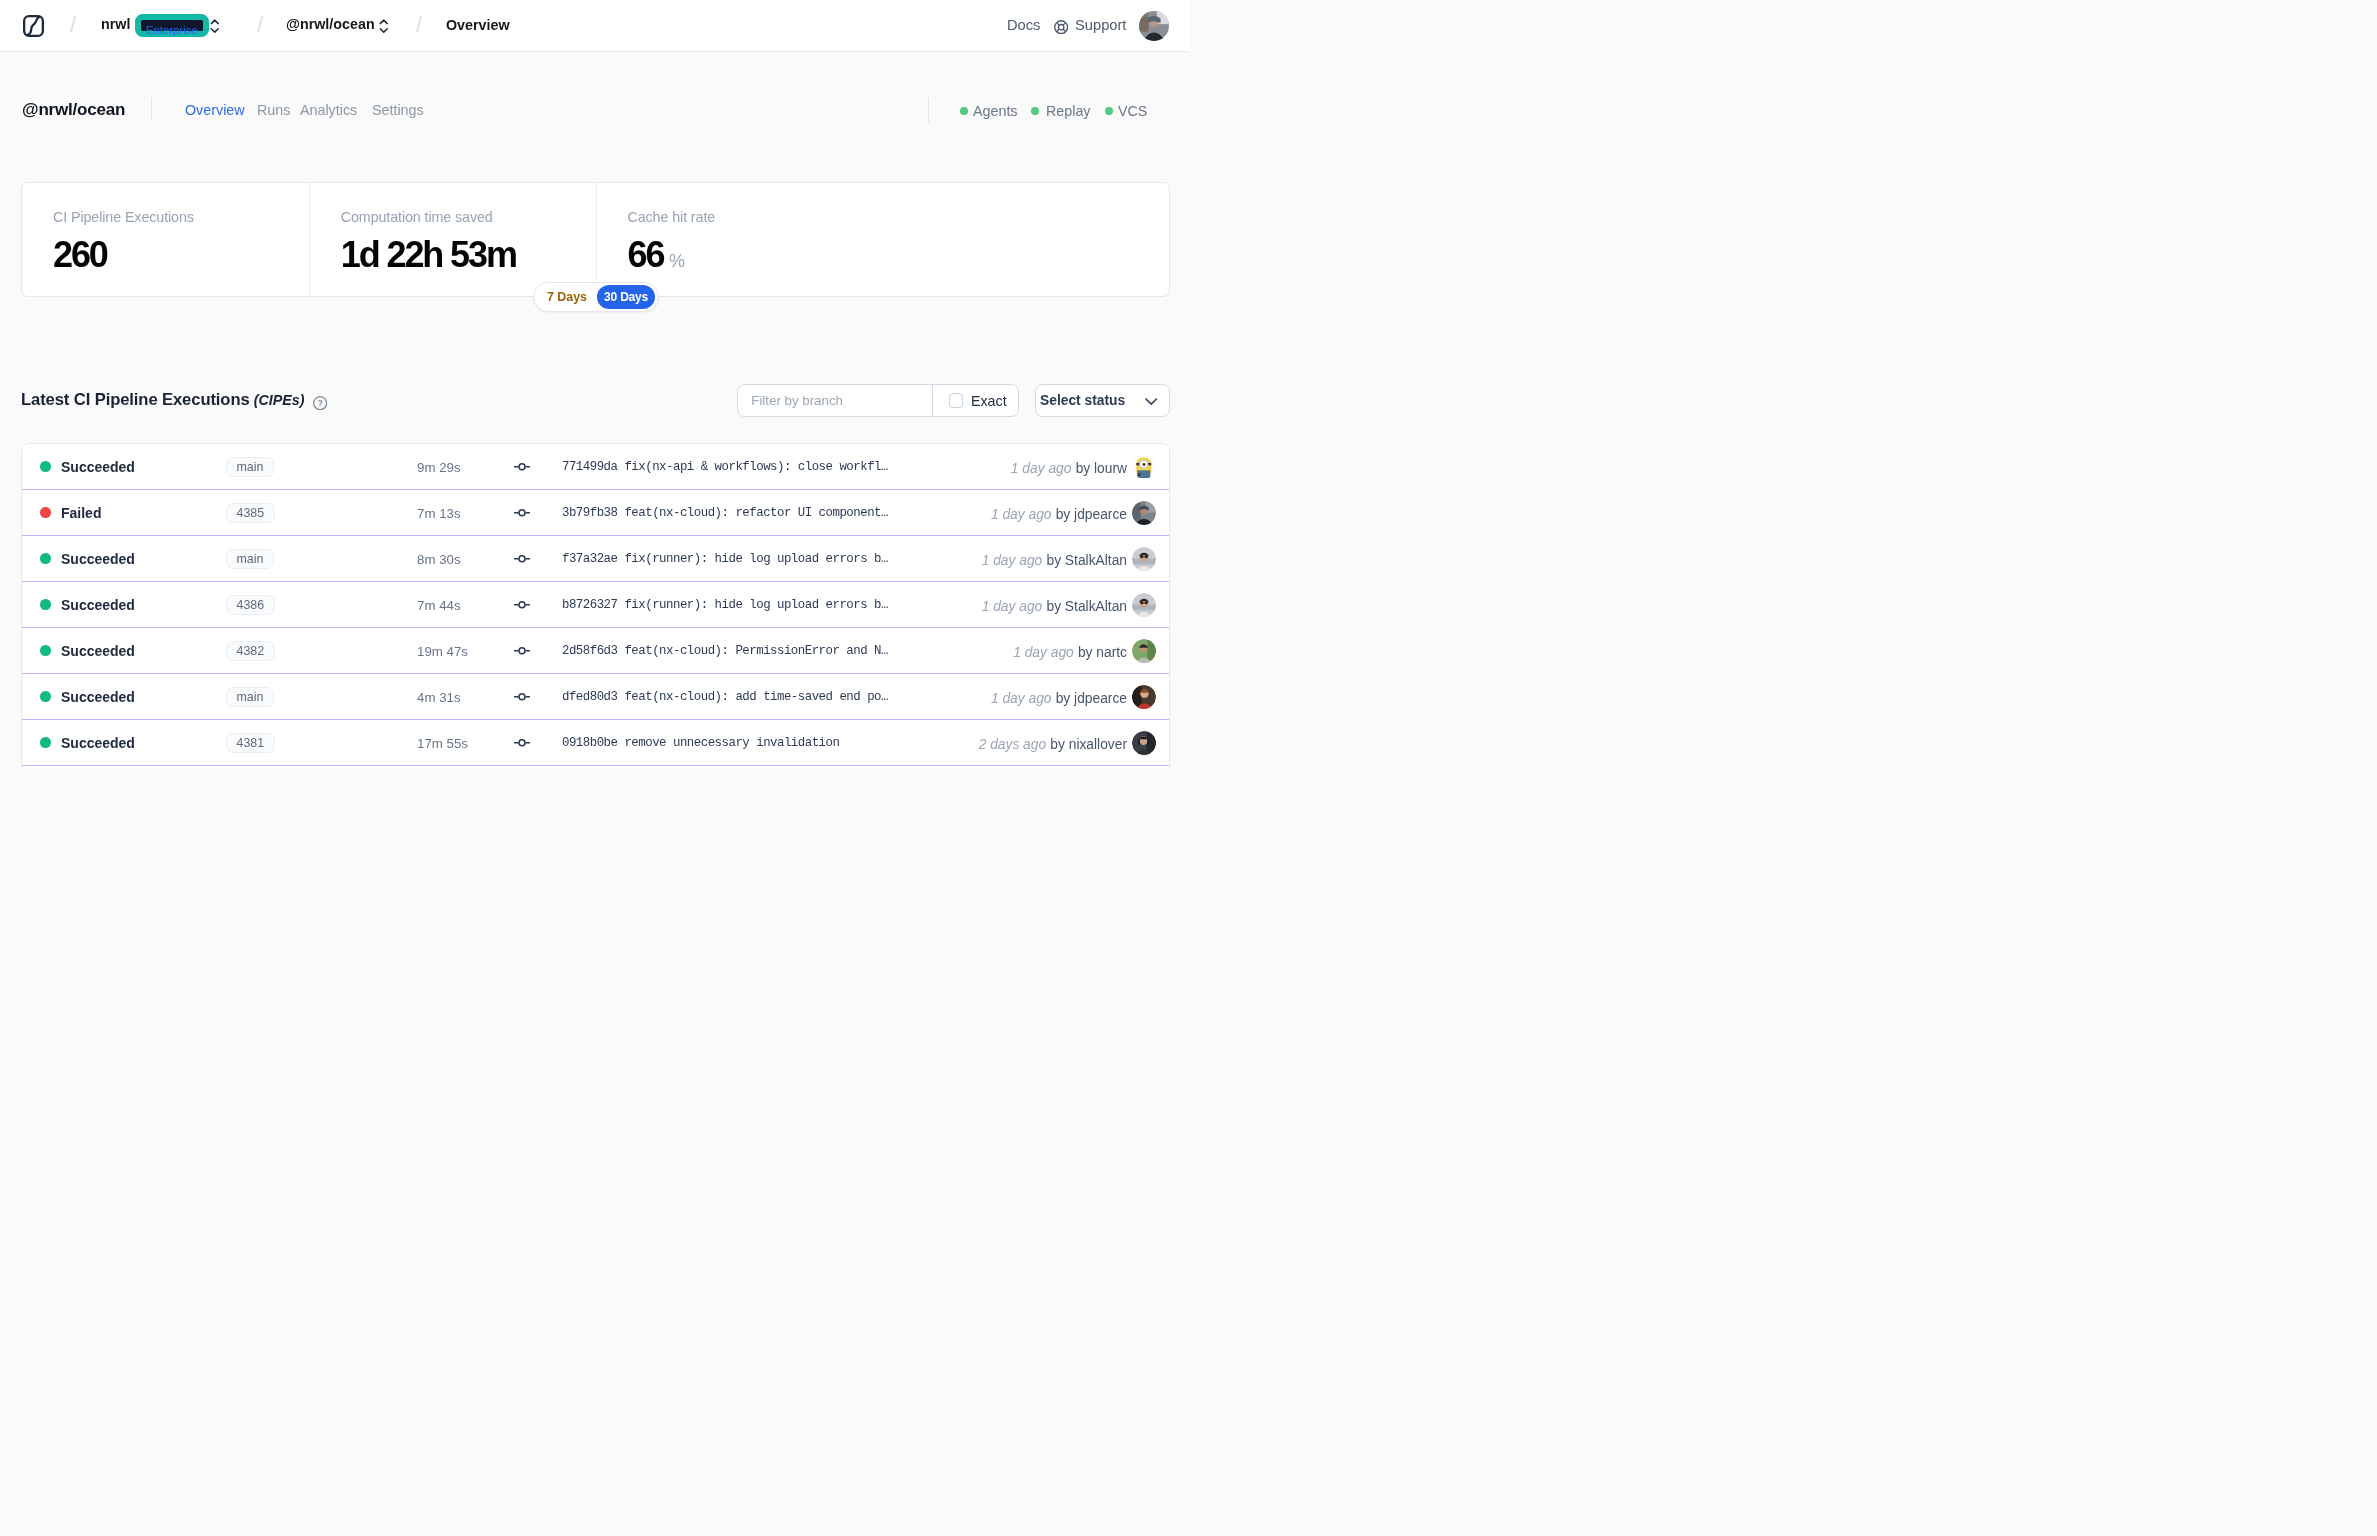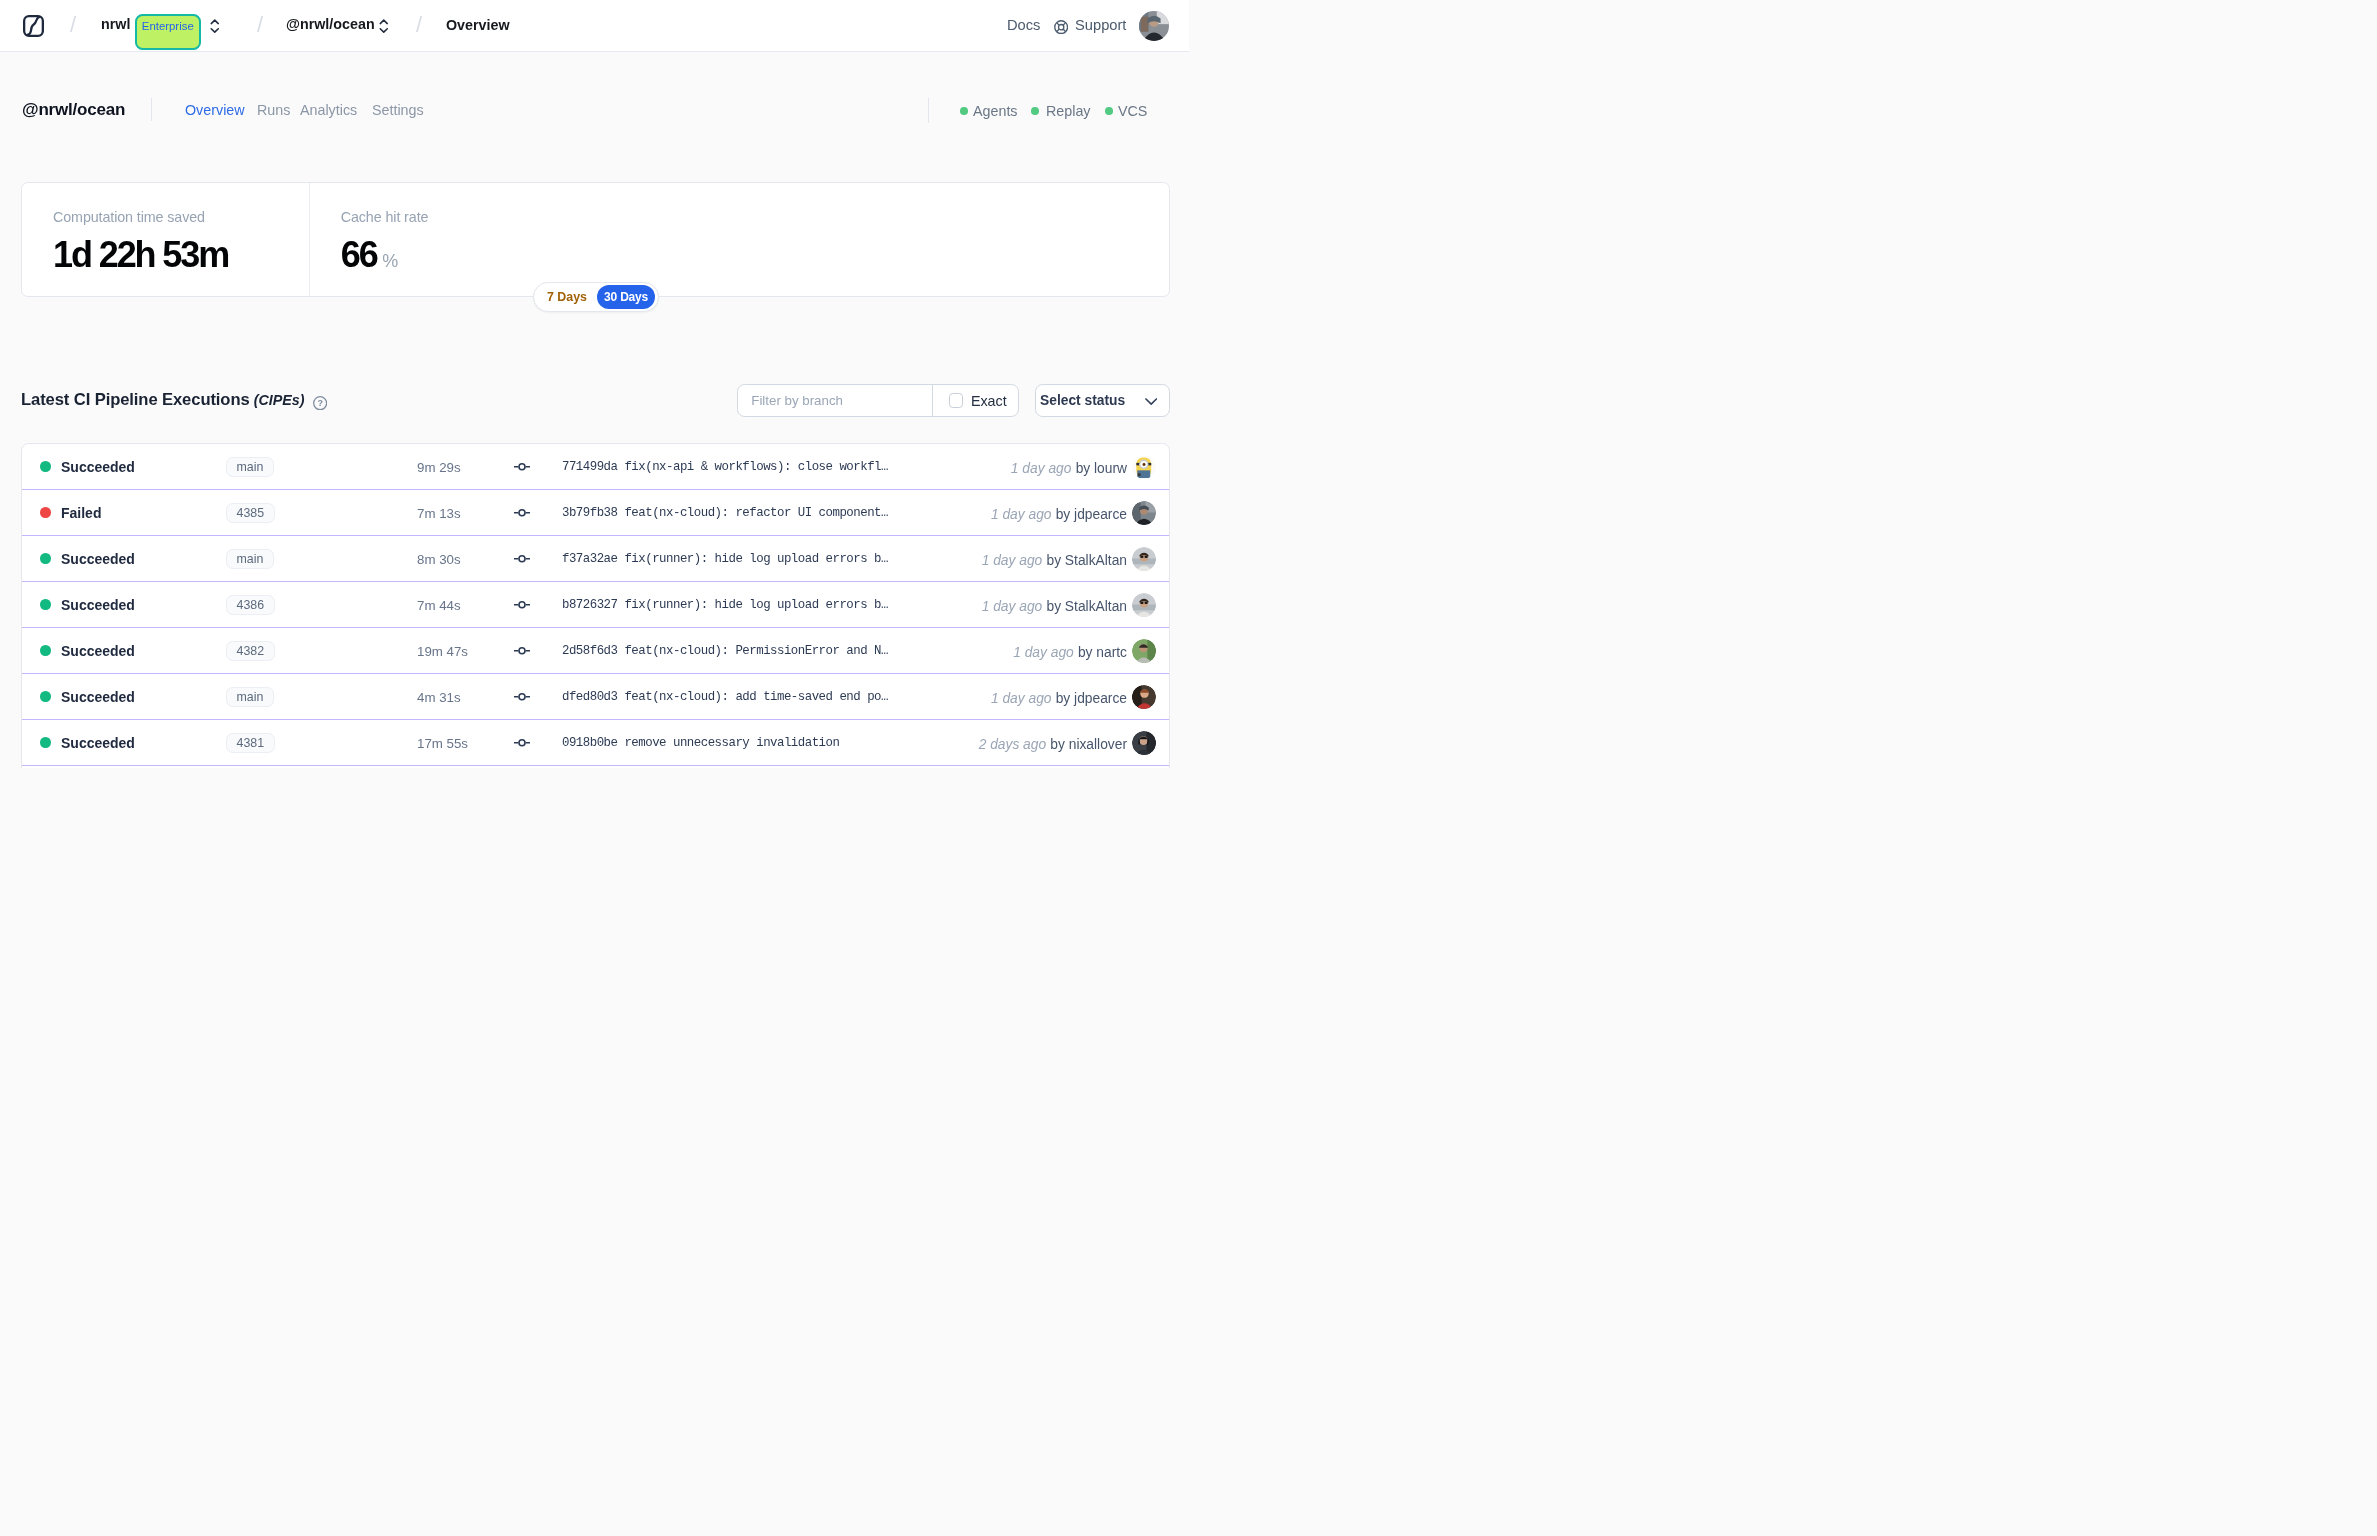--- a/index.html
+++ b/index.html
@@ -4,21 +4,21 @@
 <style>
   * { margin:0; padding:0; box-sizing:border-box; }
   html,body { width:1189px; height:768px; overflow:hidden; }
   body { font-family:"Liberation Sans", sans-serif; background:#fafafa; position:relative; }
   .abs { position:absolute; }
 
   
   #hdr { position:absolute; left:0; top:0; width:1189px; height:52px; background:#ffffff; border-bottom:1px solid #e7e9f0; }
   .slash { color:#d9dde4; font-size:22px; font-weight:300; }
   .crumbtxt { font-size:14.3px; font-weight:600; color:#16181d; }
-  .badge-ent { display:inline-block; background:#bef264; border:2px solid #14b8a6; color:#2563eb; font-size:11.4px; font-weight:500; border-radius:7.6px; height:36px; line-height:21px; padding:0 4.8px; }
+  .badge-ent { display:inline-block; background:#0f172a; border:6px solid #14b8a6; color:#2563eb; font-size:11.4px; font-weight:500; border-radius:7.6px; height:23px; line-height:21px; padding:0 4.8px; }
   .hnav { font-size:14.7px; color:#4b5a6d; }
 
   
   .pagetitle { font-size:17px; font-weight:700; color:#0e1320; letter-spacing:-0.2px; }
   .vdiv { width:1px; background:#e3e6ec; }
   .tab { font-size:14.3px; font-weight:500; color:#8b96a6; }
   .tab.active { color:#2e6be5; }
   .statustxt { font-size:14.3px; color:#6a7787; }
   .gdot { width:7.6px; height:7.6px; border-radius:50%; background:#53ca82; display:inline-block; }
 
@@ -124,20 +124,24 @@
 <div class="abs vdiv" style="left:928px; top:98px; height:25px;"></div>
 <span class="abs gdot" style="left:960px; top:107px;"></span>
 <span class="abs statustxt" style="left:973px; top:103px;">Agents</span>
 <span class="abs gdot" style="left:1031px; top:107px;"></span>
 <span class="abs statustxt" style="left:1046px; top:103px;">Replay</span>
 <span class="abs gdot" style="left:1105px; top:107px;"></span>
 <span class="abs statustxt" style="left:1118px; top:103px;">VCS</span>
 
 <div id="stats">
   <div class="stat">
+      <div class="lbl">CI Pipeline Executions</div>
+      <div class="num">260</div>
+    </div>
+  <div class="stat">
       <div class="lbl">Computation time saved</div>
       <div class="num">1d 22h 53m</div>
     </div>
   <div class="stat">
       <div class="lbl">Cache hit rate</div>
       <div class="num">66<span class="pct">%</span></div>
     </div>
 </div>
 <div id="pill">
     <span class="seg7">7 Days</span>

